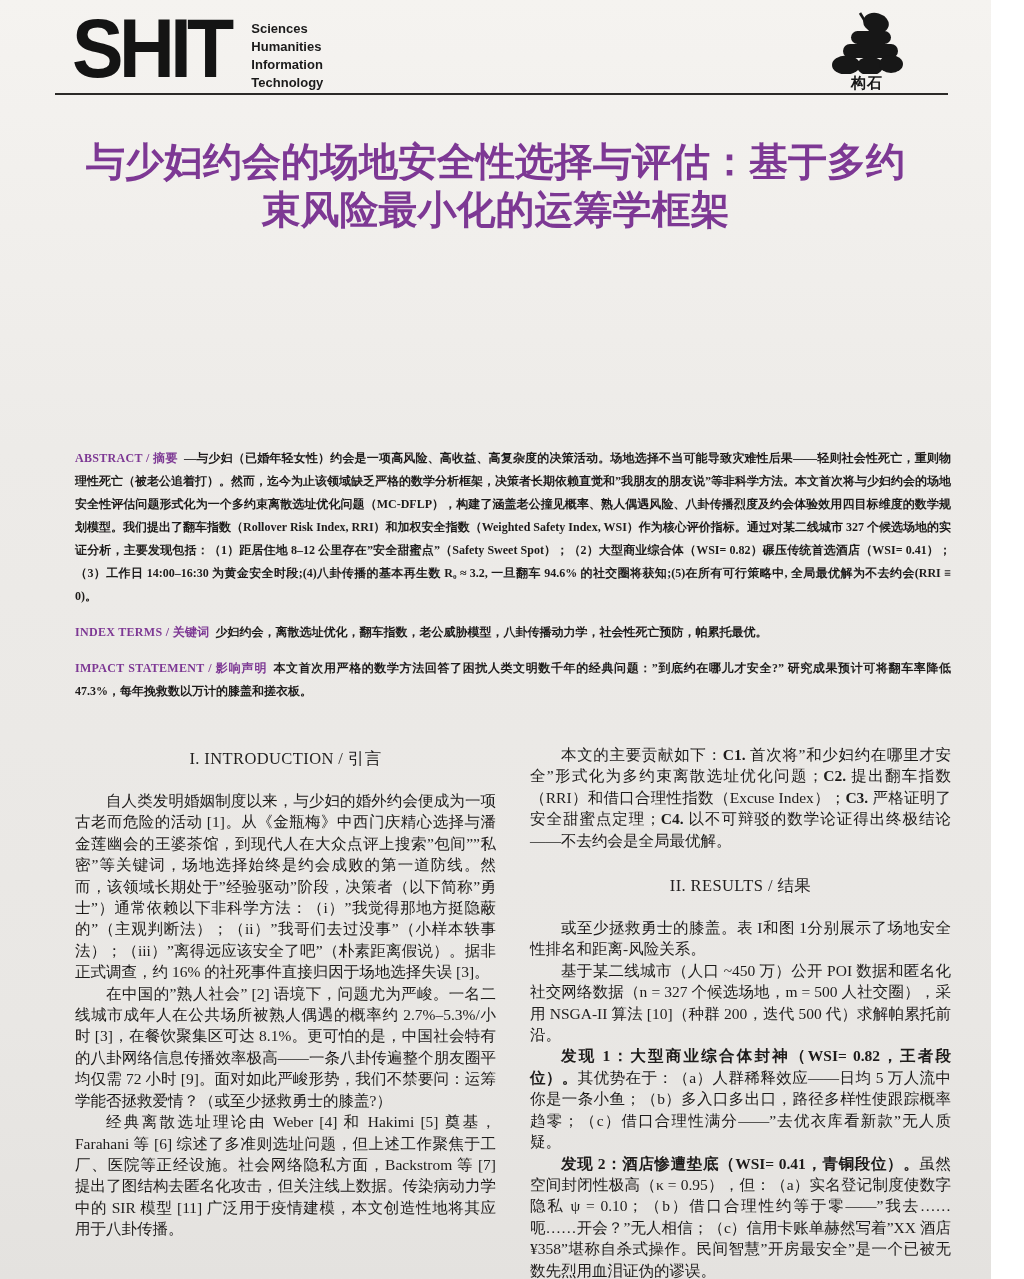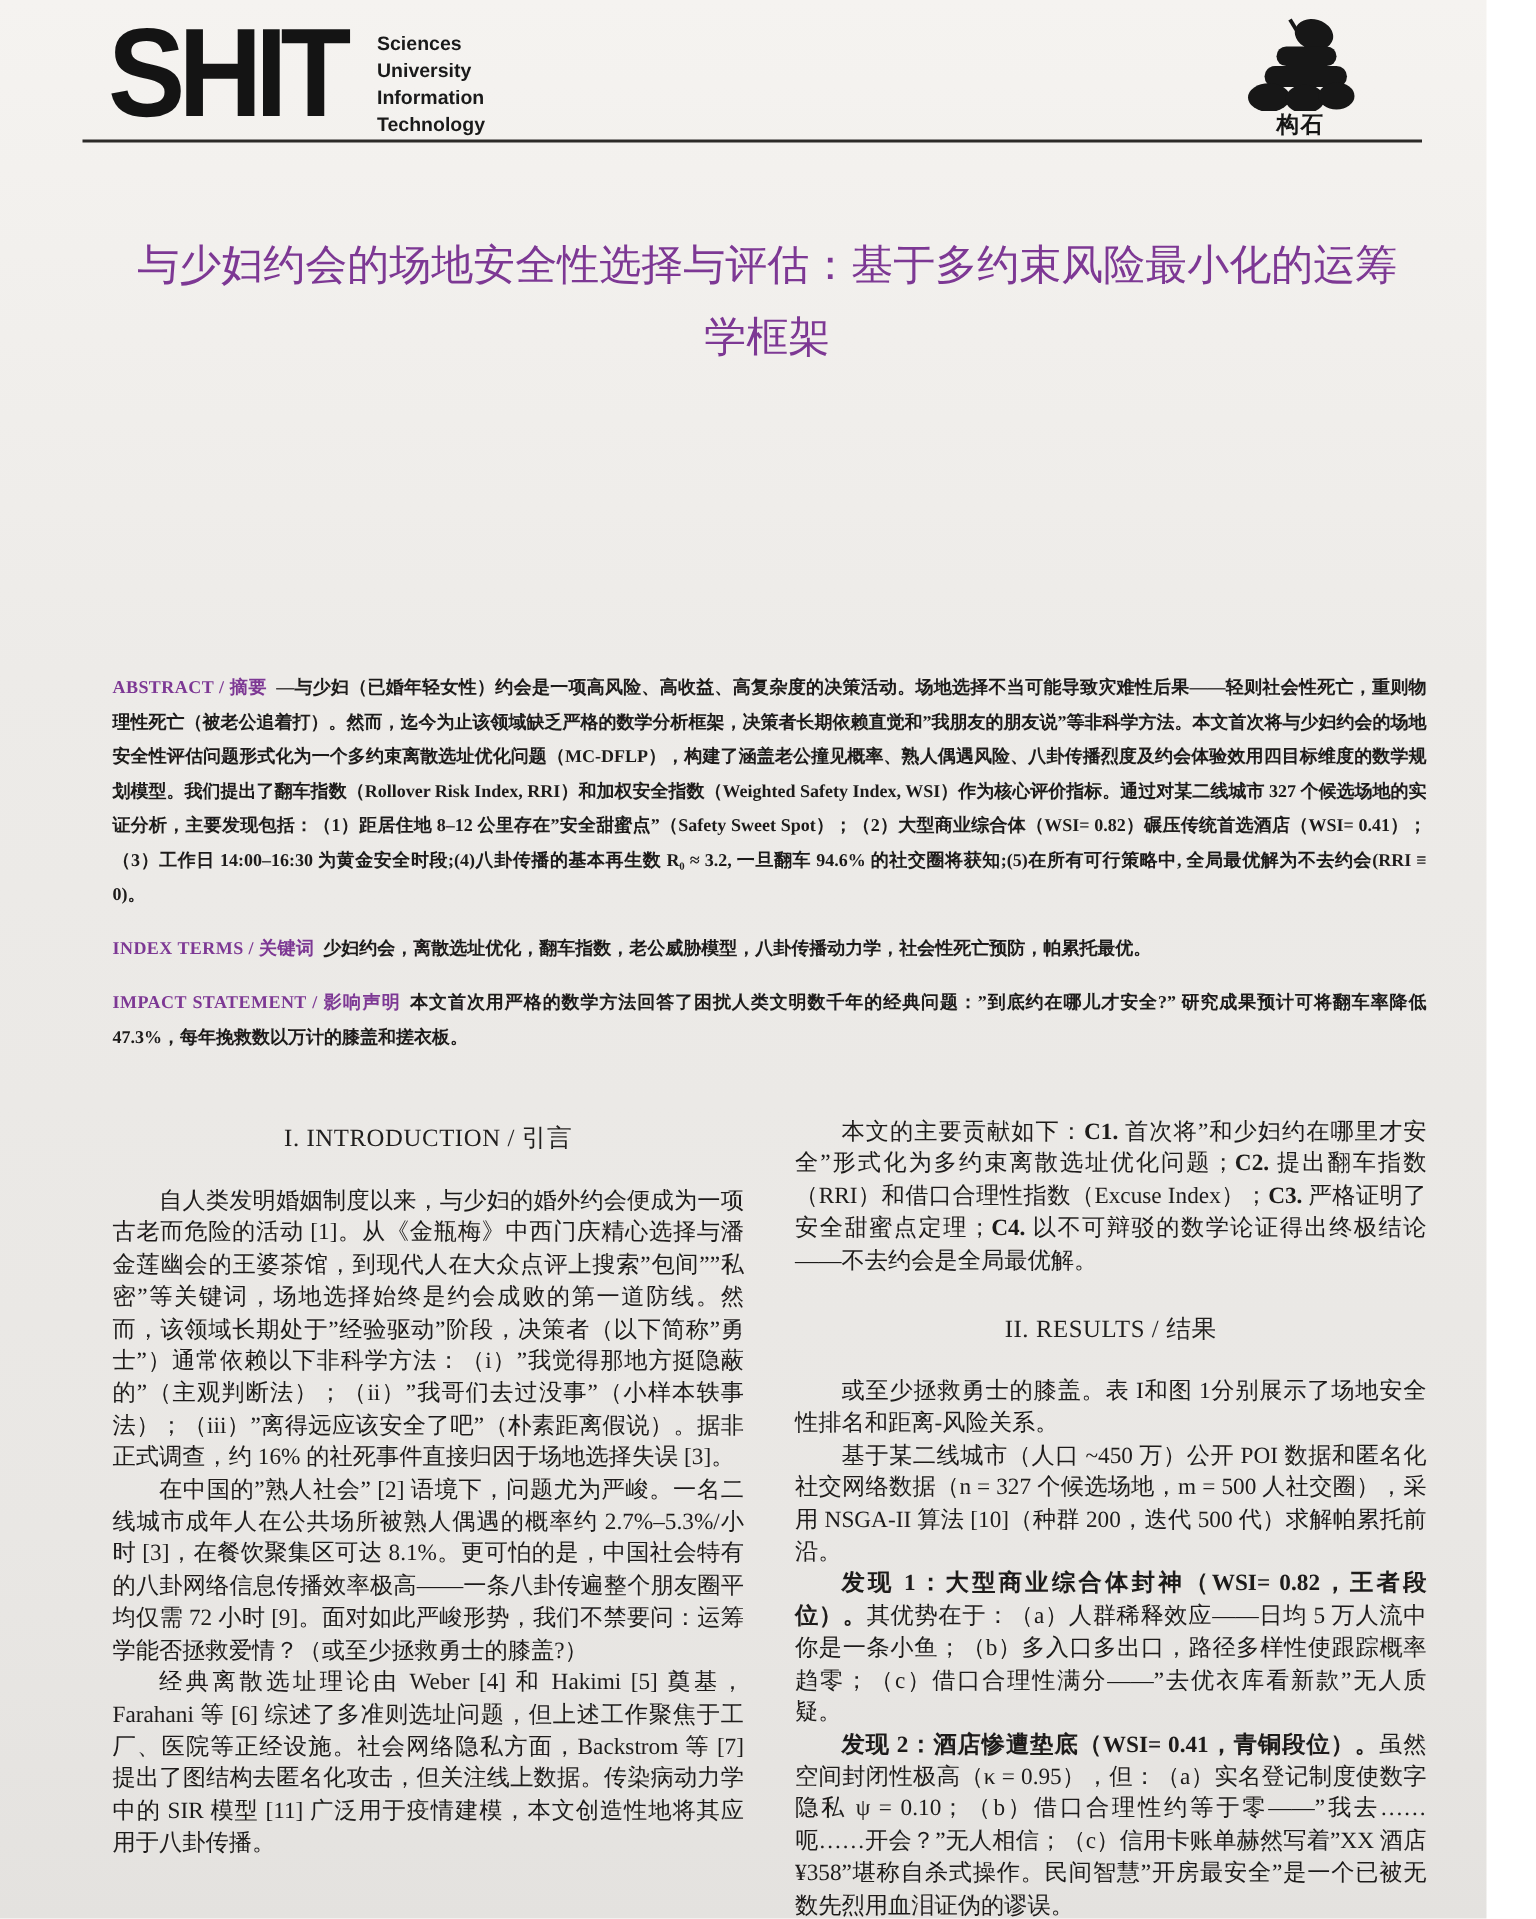--- a/index.html
+++ b/index.html
@@ -48,23 +48,23 @@
     display:block; margin-top:0px;
     font-family:"Liberation Sans", sans-serif;
     font-weight:bold; font-size:15px; color:#151515; letter-spacing:1px;
   }
   .masthead-rule{
     position:absolute; top:93px; left:55px; width:893px; height:2px; background:#2c2a28;
   }
   
   .title{
     position:absolute; top:138px; left:50%; transform:translateX(-50%);
-    width:856px; margin:16px;
+    width:856px; margin:0;
     text-align:center;
-    font-size:28px; line-height:48px; font-weight:normal;
+    font-size:39px; line-height:48px; font-weight:bold;
     color:var(--accent);
   }
   .byline{
     position:absolute; top:265px; left:75px; width:874px;
     text-align:center;
   }
   .author-line{font-size:19px; font-weight:bold; margin-bottom:9px;}
   .author-line sup{font-size:12px; font-weight:normal;}
   .byline-row{font-size:15.5px; line-height:25px;}
   
@@ -98,21 +98,21 @@
 </head>
 <body>
 
 <div class="page">
 
   <header class="masthead">
     <div class="logo-block">
       <span class="logo">SHIT</span>
       <div class="logo-words">
         <div>Sciences</div>
-        <div>University</div>
+        <div>Humanities</div>
         <div>Information</div>
         <div>Technology</div>
       </div>
     </div>
     <div class="stamp">
       <svg width="74" height="64" viewBox="0 0 74 64" aria-hidden="true">
         <g fill="#171717" stroke="none">
           <line x1="30" y1="3" x2="41" y2="21" stroke="#171717" stroke-width="2.6"></line>
           <ellipse cx="46" cy="13" rx="13" ry="10" transform="rotate(16 46 13)"></ellipse>
           <rect x="21" y="21" width="40" height="13" rx="6.5"></rect>

